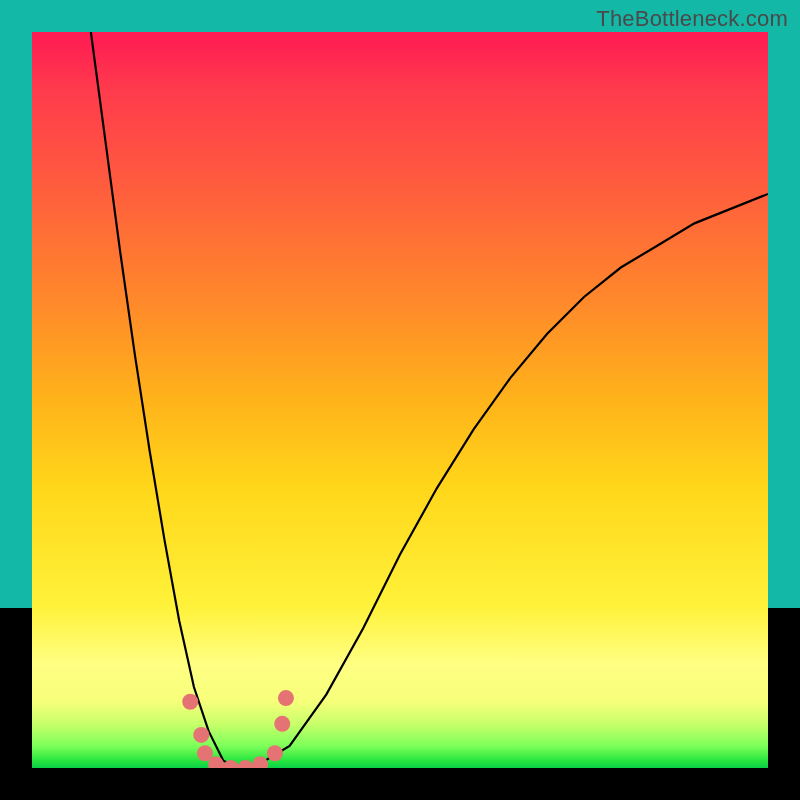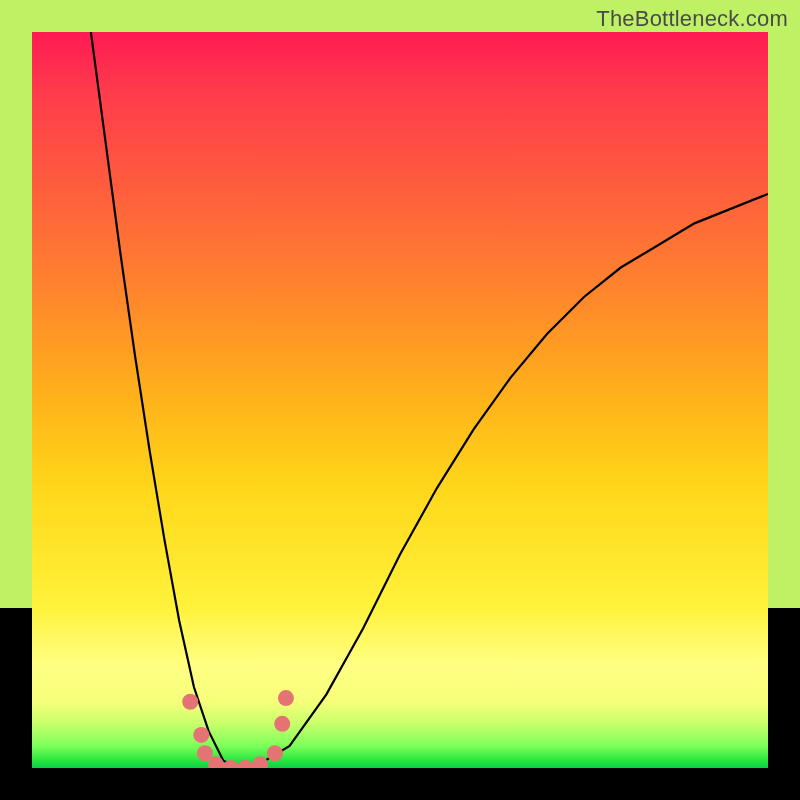--- a/index.html
+++ b/index.html
@@ -8,21 +8,21 @@
     width: 800px;
     height: 800px;
     overflow: hidden;
     background: #000;
     font-family: Arial, Helvetica, sans-serif;
   }
   .frame {
     position: relative;
     width: 800px;
     height: 608px;
-    background: #bef264;
+    background: #14b8a6;
   }
   .plot-area {
     position: absolute;
     left: 32px;
     top: 32px;
     width: 736px;
     height: 736px;
     background: linear-gradient(
       to bottom,
       #ff1a53 0%,

